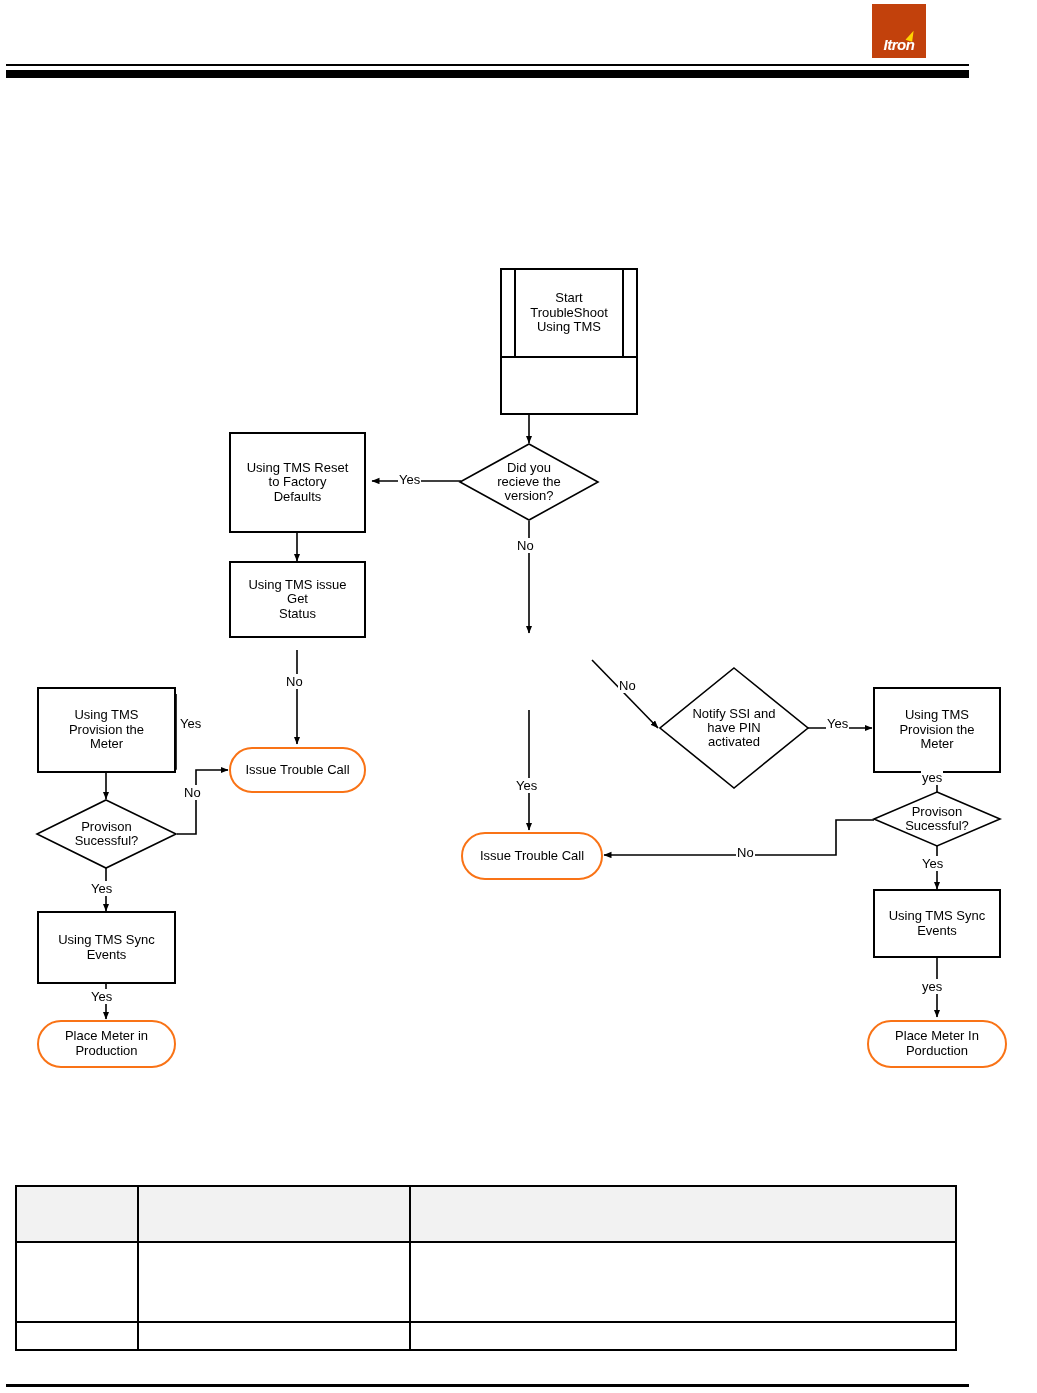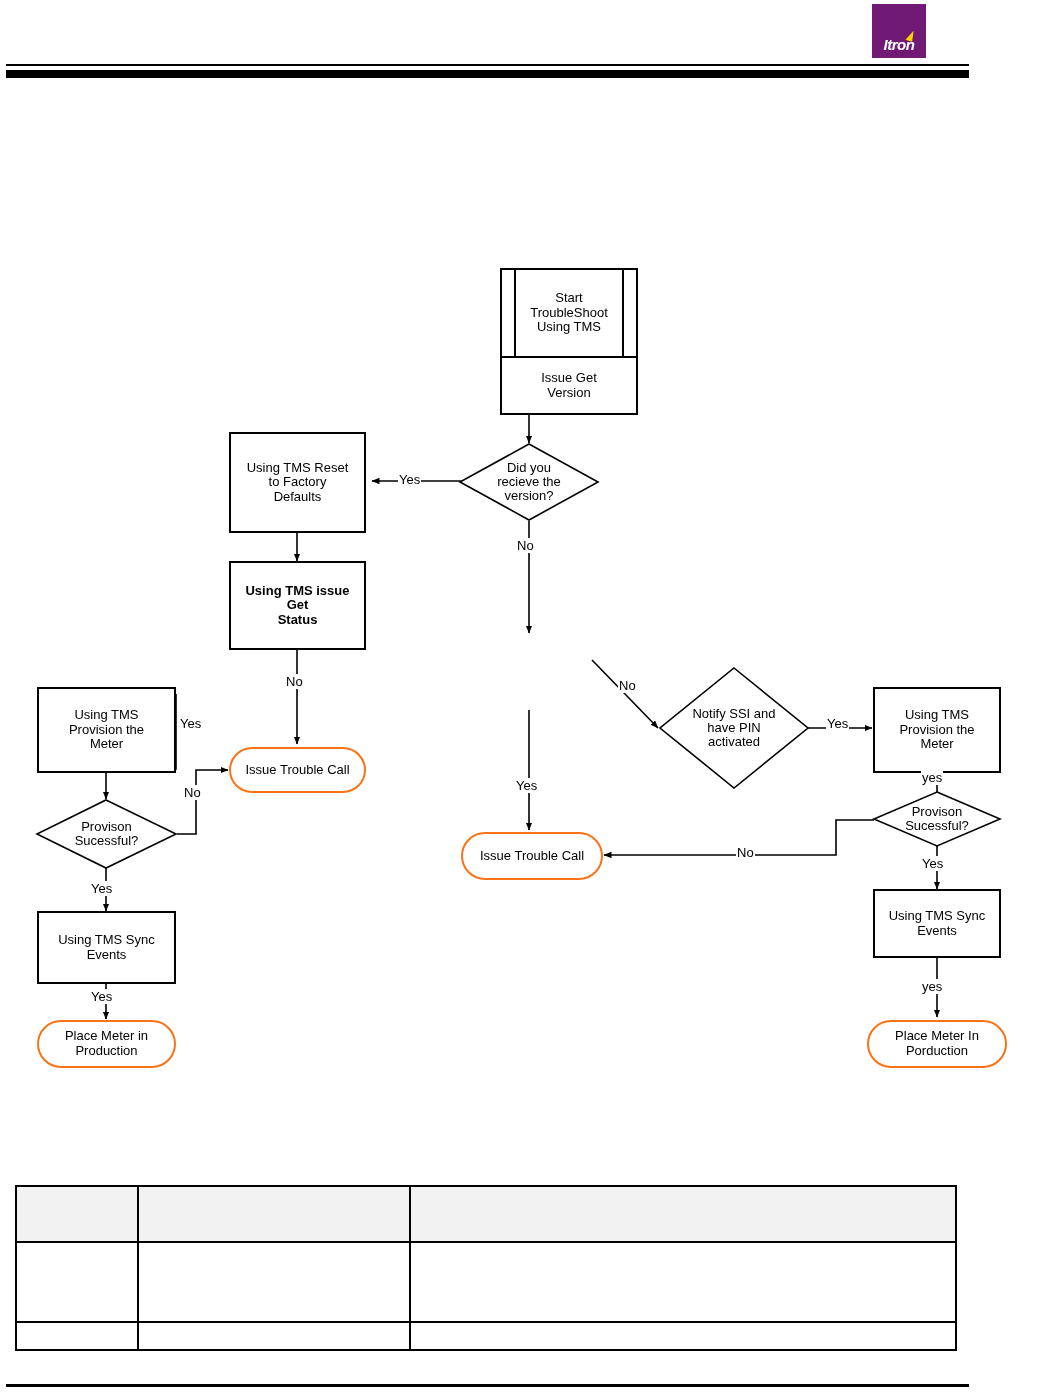--- a/index.html
+++ b/index.html
@@ -16,21 +16,21 @@
     overflow: hidden;
   }
 
   
   #header-logo {
     position: absolute;
     left: 872px;
     top: 4px;
     width: 54px;
     height: 54px;
-    background: #701a75;
+    background: #c2410c;
     display: block;
   }
   #header-logo .logo-word {
     position: absolute;
     left: 0;
     top: 33px;
     width: 54px;
     text-align: center;
     color: #ffffff;
     font-size: 15px;
@@ -265,42 +265,38 @@
       <path d="M106,984 L106,1019" marker-end="url(#ah)"></path>
     </g>
   </svg>
 
   <div class="node predef" style="left:460px; top:268px; width:138px; height:147px;">
     <div class="predef-top">
       <span class="txt">Start
 TroubleShoot
 Using TMS</span>
     </div>
-    <div class="predef-bottom">
-      <span class="txt">Issue Get
-Version</span>
-    </div>
   </div>
 
   <div class="diamond" style="left:459px; top:443px; width:140px; height:78px;">
     <svg width="140" height="78">
         <polygon points="70,1 139,39 70,77 1,39" fill="#fff" stroke="#000" stroke-width="1.6"></polygon>
       </svg>
     <div class="dtxt">Did you
 recieve the
 version?</div>
   </div>
 
   <div class="node rect" style="left:229px; top:432px; width:137px; height:101px;justify-content:flex-end;">
     <span class="txt">Using TMS Reset
 to Factory
 Defaults</span>
   </div>
 
-  <div class="node rect" style="left:229px; top:561px; width:137px; height:89px;font-weight:bold;">
+  <div class="node rect" style="left:229px; top:561px; width:137px; height:77px;">
     <span class="txt">Using TMS issue
 Get
 Status</span>
   </div>
 
   <div class="node term" style="left:229px; top:747px; width:137px; height:46px;">
     <span class="txt">Issue Trouble Call</span>
   </div>
 
   <div class="node rect" style="left:37px; top:687px; width:139px; height:86px;">

